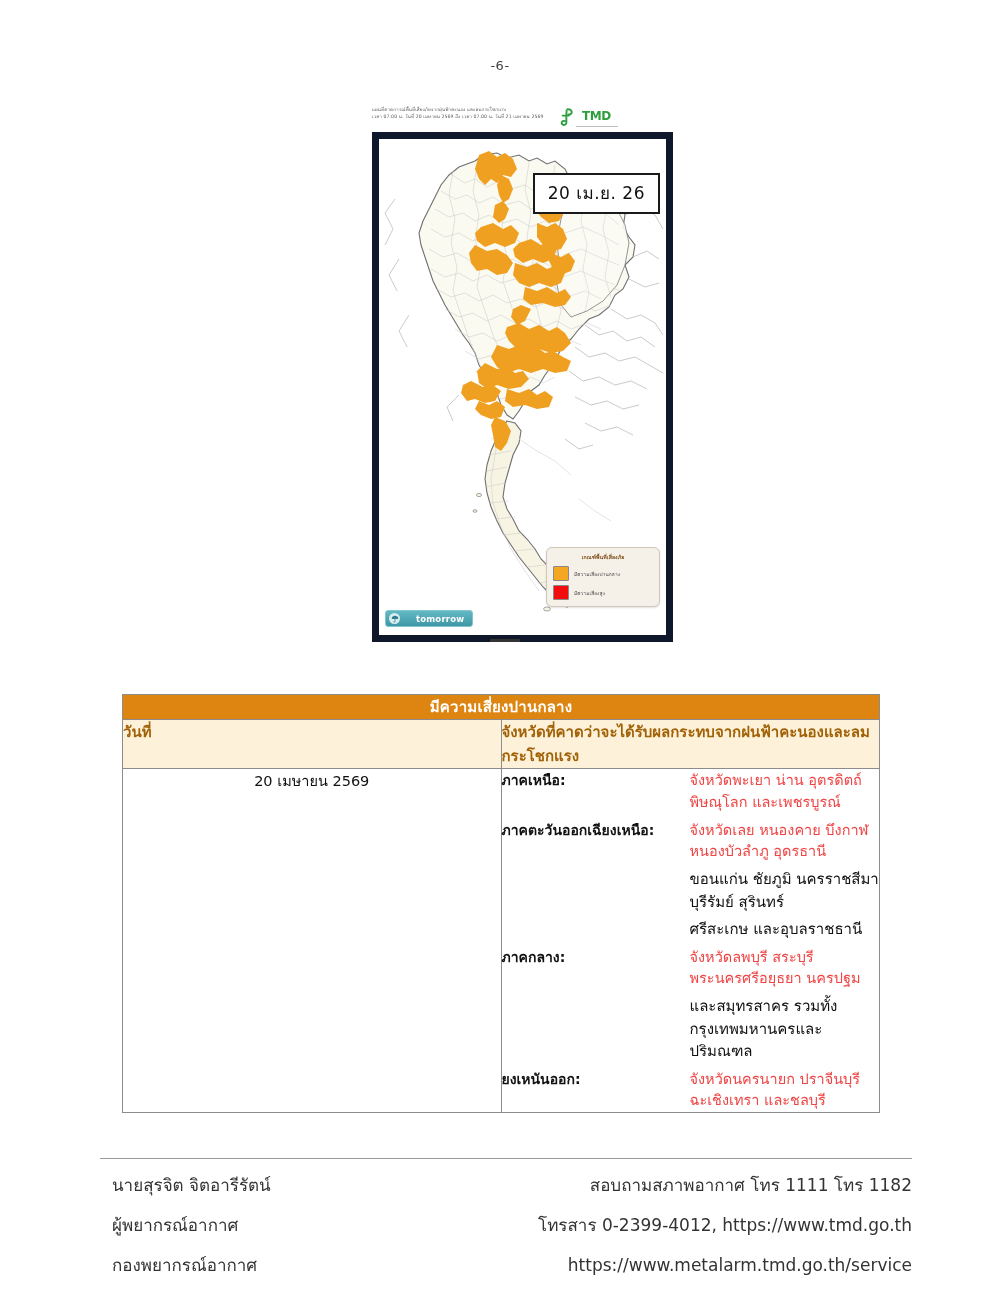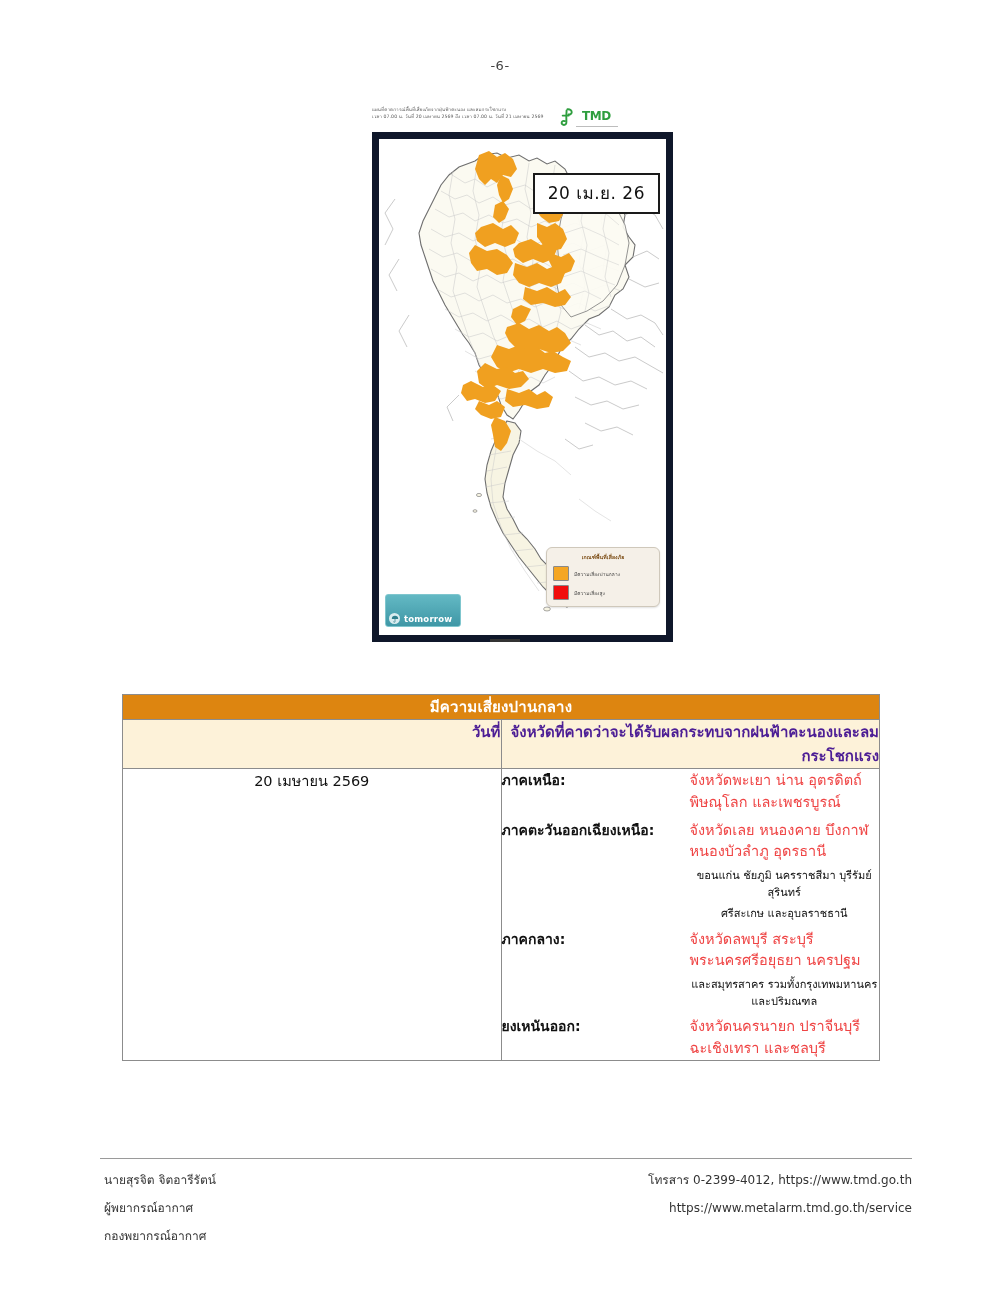--- a/index.html
+++ b/index.html
@@ -53,24 +53,24 @@
     font-size:5.2px;font-weight:bold;color:#7a4a12;text-align:center;
     margin-bottom:5px;letter-spacing:.1px;
   }
   .legend-row{display:flex;align-items:center;gap:5px;margin-bottom:4px;}
   .legend-row:last-child{margin-bottom:0;}
   .legend-swatch{width:14px;height:13px;border:1px solid #8a8a8a;flex:none;border-radius:1px;}
   .legend-label{font-size:4.8px;color:#3a3a3a;letter-spacing:.1px;}
 
   .tomorrow-badge{
     position:absolute;left:6px;bottom:8px;z-index:6;
-    display:flex;align-items:center;gap:4px;
+    display:flex;align-items:center;gap:16px;
     background:linear-gradient(#63b9c4,#3f97a6);
     border:1px solid #7fc6ce;border-radius:3px;
-    padding:18px 8px 2px 3px;
+    padding:2px 8px 2px 3px;
   }
   .tomorrow-badge .tm-icon{
     width:11px;height:11px;border-radius:50%;
     background:#d9ecef;display:flex;align-items:center;justify-content:center;
   }
   .tomorrow-badge .tm-icon svg{display:block;}
   .tomorrow-badge .tm-text{font-size:8.5px;color:#ffffff;font-weight:bold;letter-spacing:.2px;}
 
   .map-scalebar{position:absolute;left:118px;bottom:-6px;width:30px;height:3px;background:#333;}
 
@@ -78,43 +78,43 @@
   .risk-table{
     position:absolute;left:122px;top:694px;width:758px;
     border-collapse:collapse;table-layout:fixed;
   }
   .risk-table td,.risk-table th{border:1px solid #8c8c8c;padding:0;vertical-align:top;}
   .band-head{
     background:#DD8510;color:#ffffff;text-align:center;
     font-size:15px;font-weight:bold;padding:6px 0 8px;letter-spacing:.2px;
   }
   .col-head{
-    background:#FDF2D9;text-align:right;font-size:15px;font-weight:bold;
-    color:#4c1d95;padding:6px 0 8px;
+    background:#FDF2D9;text-align:left;font-size:15px;font-weight:bold;
+    color:#a16207;padding:6px 0 8px;
   }
   .cell-date{
     text-align:center;font-size:14.5px;color:#111;
     padding:13px 4px 0;width:163px;
   }
   .cell-body{padding:12px 8px 10px 10px;}
   .region-line{display:flex;align-items:baseline;margin-bottom:5px;}
   .region-line:last-child{margin-bottom:0;}
   .region-name{
     font-size:14px;font-weight:bold;color:#111;flex:none;
     min-width:188px;white-space:nowrap;
   }
   .region-name.wide{min-width:188px;}
   .region-provinces{font-size:14.5px;color:#ef4444;line-height:1.5;}
-  .region-cont{margin-left:188px;font-size:11px;color:#111;line-height:1.5;margin-bottom:5px;text-align:center;}
+  .region-cont{margin-left:188px;font-size:15px;color:#111;line-height:1.5;margin-bottom:5px;}
 
   
   .footer-rule{position:absolute;left:100px;top:1158px;width:812px;height:1px;background:#9a9a9a;}
   .footer-left{position:absolute;left:104px;top:1166px;width:400px;}
   .footer-right{position:absolute;right:88px;top:1166px;width:430px;text-align:right;}
-  .footer-line{font-size:12px;color:#333;line-height:2.35;white-space:nowrap;}
+  .footer-line{font-size:17px;color:#333;line-height:2.35;white-space:nowrap;margin-left:8px;}
 </style>
 </head>
 <body>
 
 <div class="page">
 
   <div class="page-number">-6-</div>
 
   <div class="figure">
 
@@ -345,17 +345,18 @@
 
   <div class="footer-rule"></div>
 
   <div class="footer-left">
     <div class="footer-line">นายสุรจิต จิตอารีรัตน์</div>
     <div class="footer-line">ผู้พยากรณ์อากาศ</div>
     <div class="footer-line">กองพยากรณ์อากาศ</div>
   </div>
 
   <div class="footer-right">
+    <div class="footer-line">สอบถามสภาพอากาศ โทร 1111 โทร 1182</div>
     <div class="footer-line">โทรสาร 0-2399-4012, https://www.tmd.go.th</div>
     <div class="footer-line">https://www.metalarm.tmd.go.th/service</div>
   </div>
 
 </div>
 
 </body></html>

